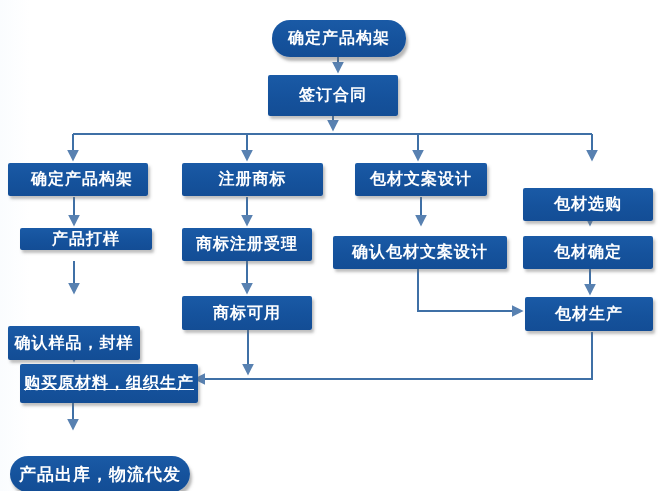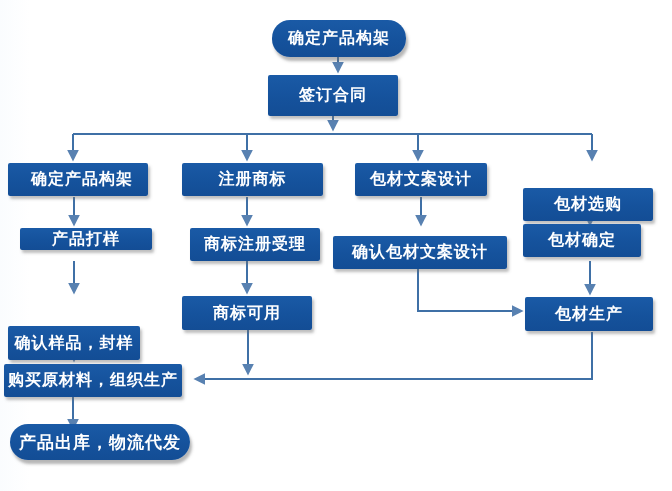--- a/index.html
+++ b/index.html
@@ -24,28 +24,28 @@
   .pill { border-radius:18px; box-shadow:2px 4px 3px rgba(110,110,110,0.5); }
 
   
   #n-brand-idea          { left:272px; top:20px;  width:134px; height:37px; }
   #n-sign-contract       { left:268px; top:75px;  width:130px; height:41px; }
   #n-product-framework   { left:8px;   top:163px; width:132px; height:33px;padding-left:8px; }
   #n-register-trademark  { left:182px; top:163px; width:141px; height:33px; }
   #n-packaging-copy      { left:355px; top:163px; width:132px; height:33px;text-align:right; }
   #n-packaging-purchase  { left:523px; top:163px; width:130px; height:33px;margin-top:25px; }
   #n-product-sampling    { left:20px;   top:228px; width:132px; height:22px; }
-  #n-trademark-accept    { left:182px; top:228px; width:130px; height:33px;margin-left:8px; }
+  #n-trademark-accept    { left:182px; top:228px; width:130px; height:33px; }
   #n-confirm-pack-copy   { left:333px; top:236px; width:174px; height:33px; }
-  #n-packaging-confirm   { left:523px; top:224px; width:118px; height:33px; }
+  #n-packaging-confirm   { left:523px; top:236px; width:130px; height:33px; }
   #n-confirm-sample      { left:8px;   top:296px; width:132px; height:34px;margin-top:30px; }
   #n-trademark-usable    { left:182px; top:296px; width:130px; height:34px; }
   #n-packaging-prod      { left:525px; top:297px; width:128px; height:34px; }
-  #n-purchase-materials  { left:4px;  top:364px; width:178px; height:33px; }
-  #n-product-shipment    { left:10px;  top:424px; width:180px; height:36px; font-size:17px; }
+  #n-purchase-materials  { left:20px;  top:364px; width:178px; height:39px;text-decoration:underline; }
+  #n-product-shipment    { left:10px;  top:456px; width:180px; height:36px; font-size:17px; }
 
   .c { stroke:#3f70a6; stroke-width:2; fill:none; }
 </style>
 </head>
 <body>
 
 <div id="canvas">
 
   <svg id="connectors" viewBox="0 0 672 491" xmlns="http://www.w3.org/2000/svg">
     <defs>

